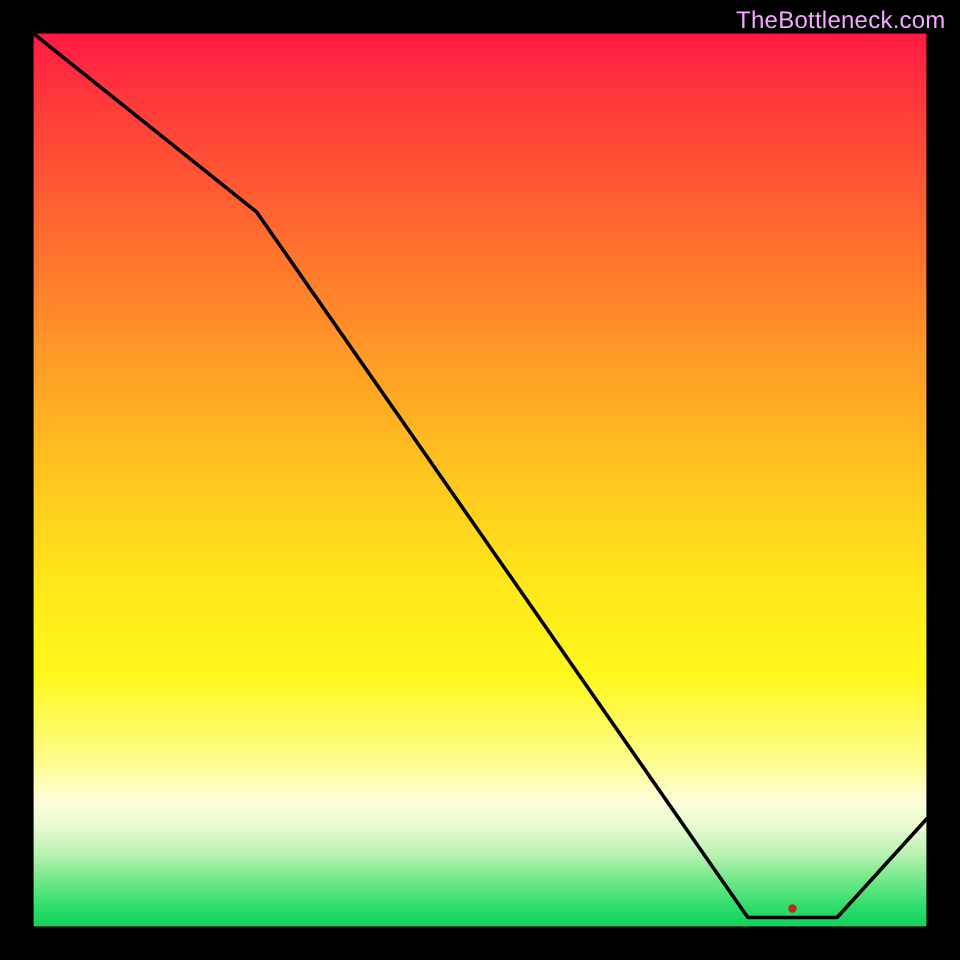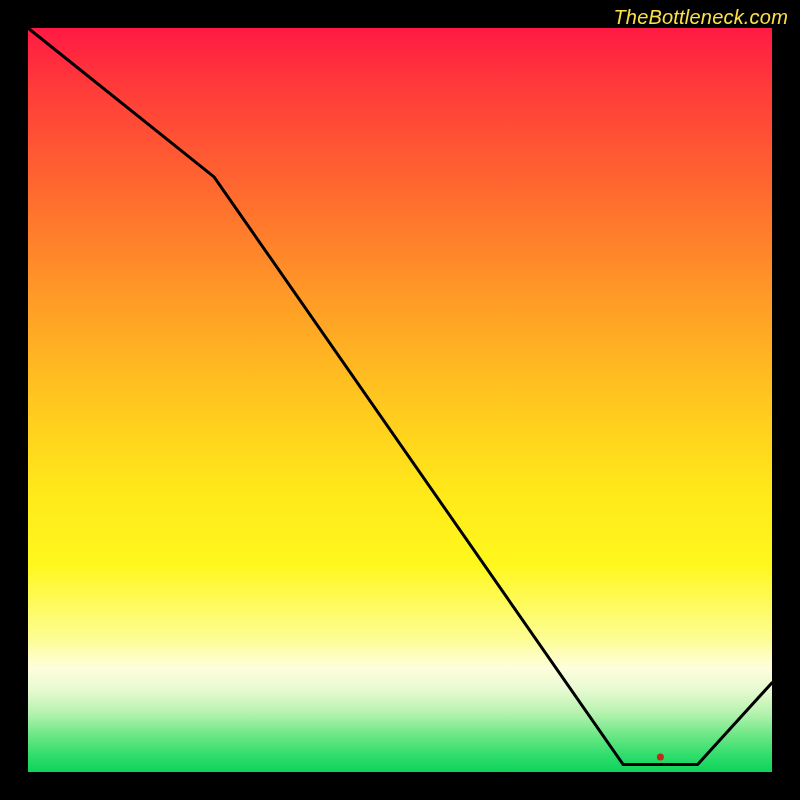--- a/index.html
+++ b/index.html
@@ -9,24 +9,23 @@
     height: 800px;
     background: #000;
     position: relative;
     font-family: Arial, sans-serif;
   }
   .watermark {
     position: absolute;
     top: 6px;
     right: 12px;
     font-size: 20px;
-    color: #fde047;
+    color: #f0abfc;
     font-weight: normal;
     letter-spacing: 0.2px;
-    font-style: italic;
   }
   .plot-area {
     position: absolute;
     left: 28px;
     top: 28px;
     width: 744px;
     height: 744px;
     background: linear-gradient(to bottom,
       #ff1a44 0%,
       #ff3b3a 8%,

